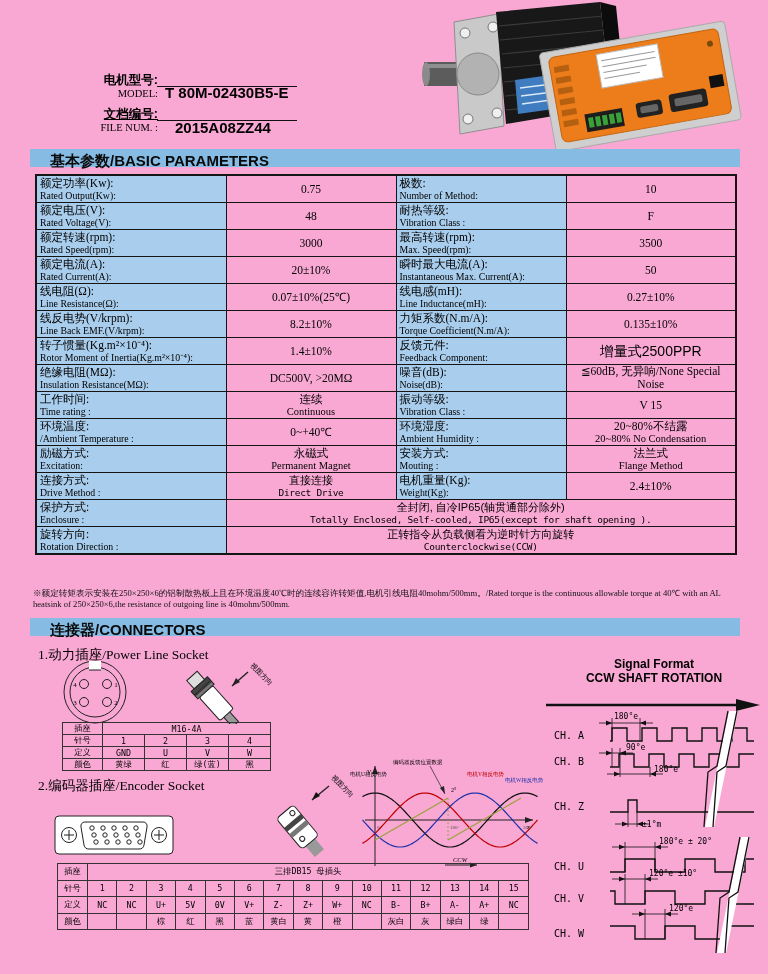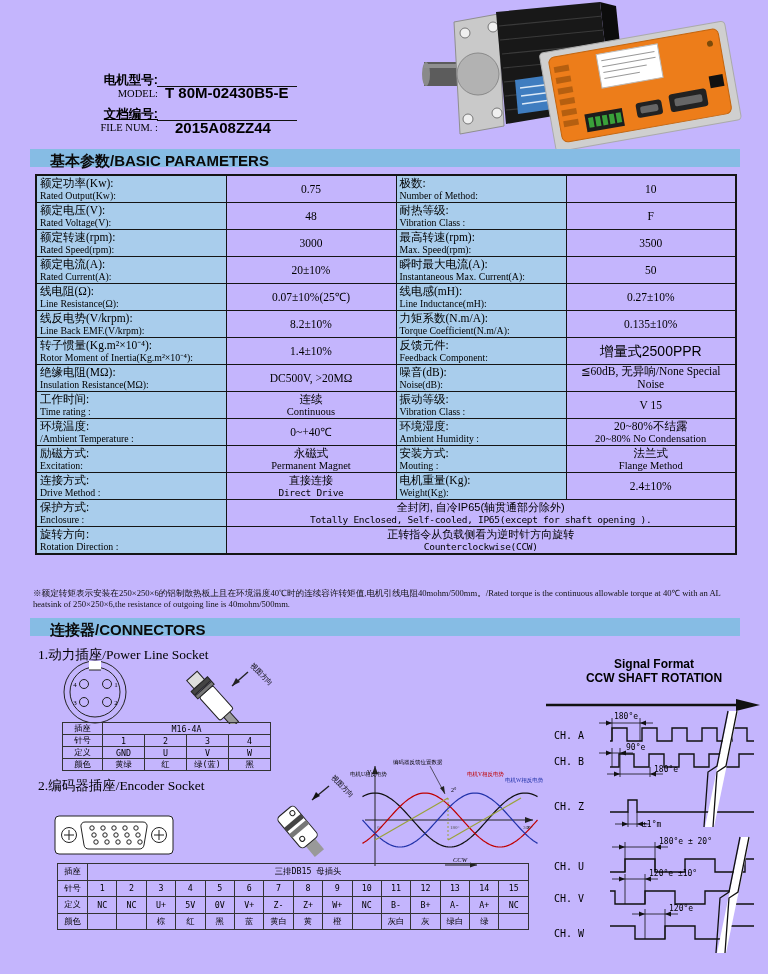--- a/index.html
+++ b/index.html
@@ -1,16 +1,16 @@
 <!DOCTYPE html>
 <html><head>
 <meta charset="utf-8">
 <style>
   html,body{margin:0;padding:0;background:#9a9a9a;}
-  #page{position:relative;width:768px;height:974px;background:#c4b5fd;overflow:hidden;
+  #page{position:relative;width:768px;height:974px;background:#f9a8d4;overflow:hidden;
         font-family:"Liberation Serif",serif;color:#000;}
   .abs{position:absolute;}
   
   .hlbl-cn{font-family:"Liberation Sans",sans-serif;font-weight:bold;font-size:12.5px;text-align:right;width:70px;}
   .hlbl-en{font-family:"Liberation Serif",serif;font-size:10.5px;text-align:right;width:70px;}
   .hval{font-family:"Liberation Sans",sans-serif;font-weight:bold;font-size:15px;}
   .hline{border-bottom:1.6px solid #111;width:140px;}
   
   .bar{background:#86bce4;height:18px;line-height:24px;padding-left:20px;
        font-family:"Liberation Sans",sans-serif;font-weight:bold;font-size:15px;color:#0a0a0a;}

